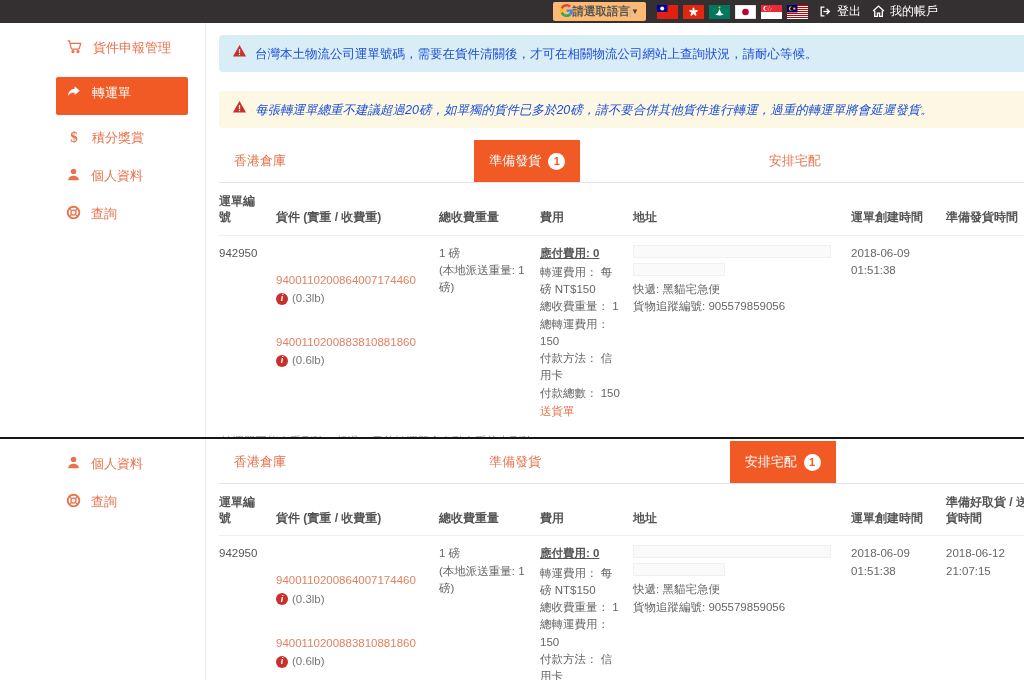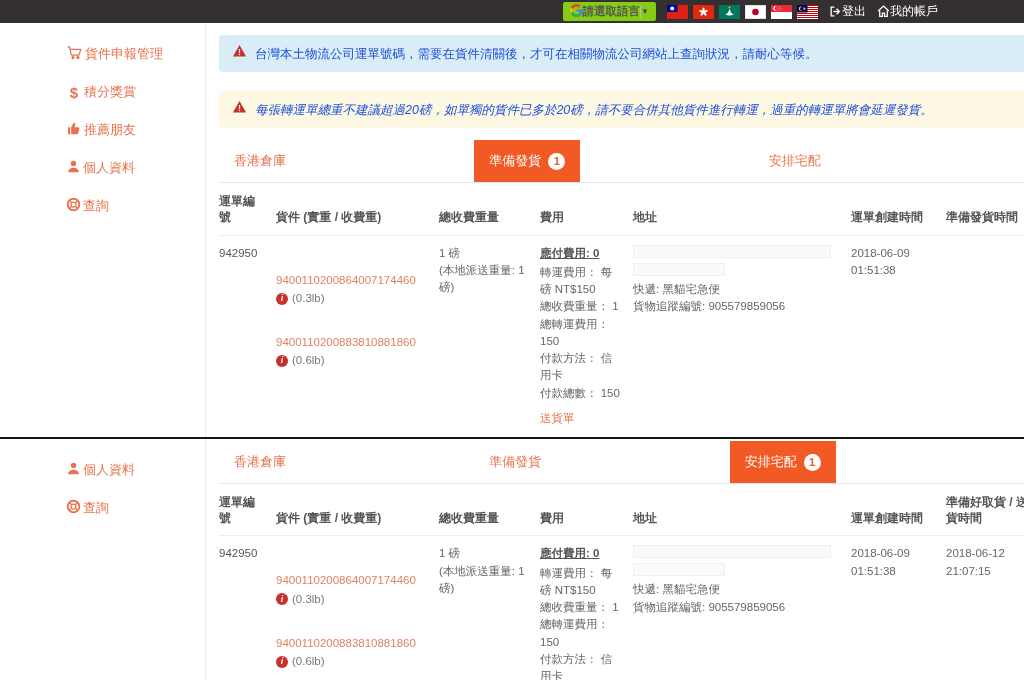--- a/index.html
+++ b/index.html
@@ -8,43 +8,43 @@
     width:1024px; height:680px; overflow:hidden; background:#fff;
     font-family:"Liberation Sans","DejaVu Sans",sans-serif;
     font-size:12px; color:#666;
   }
   
   .topbar {
     height:23px; background:#343031; display:flex; align-items:center;
     justify-content:flex-end; gap:11px; padding-right:86px; color:#fff;
   }
   .gt-widget {
-    background:#84cc16; border-radius:2px; height:19px; display:flex;
+    background:#fdba74; border-radius:2px; height:19px; display:flex;
     align-items:center; padding:0 7px; color:#555; cursor:pointer;
     font-size:11.5px; font-weight:bold;
   }
   .gt-widget .sep { width:1px; height:12px; background:#bbb; }
   .gt-widget .caret { font-size:8px; color:#444; }
   .flags { display:flex; gap:5px; align-items:center; }
   .flag { width:21px; height:14px; display:inline-block; cursor:pointer; }
   .flag svg { display:block; }
-  .tb-link { display:flex; align-items:center; color:#fff; font-size:12px; cursor:pointer; }
+  .tb-link { display:flex; align-items:center; gap:5px; color:#fff; font-size:12px; cursor:pointer; }
   .tb-link svg { display:block; }
 
   
   .screen { display:flex; overflow:hidden; position:relative; }
   .screen1 { height:414px; }
   .page-divider { height:2px; background:#161616; }
   .screen2 { height:241px; }
 
   
   .sidebar { width:205px; flex:0 0 205px; padding:16px 0 0 66px; }
   .side-item {
-    display:flex; align-items:flex-end; gap:2px; color:#e8724c;
-    font-size:13px; height:24px; margin-bottom:14px; cursor:pointer; white-space:nowrap;
+    display:flex; align-items:flex-start; gap:10px; color:#e8724c;
+    font-size:13px; height:24px; margin-bottom:14px; cursor:pointer; white-space:nowrap;font-family:Liberation Serif, serif;
   }
   .side-item svg { flex:0 0 auto; }
   .side-item .dollar { font-size:15px; font-weight:bold; width:16px; text-align:center; }
   .side-item.active {
     background:#f15a24; color:#fff; margin-left:-10px; width:132px;
     padding:7px 0 7px 10px; height:38px; border-radius:2px;
   }
 
   
   .content { flex:1; border-left:1px solid #ececec; padding:12px 9px 0 13px; }
@@ -85,21 +85,21 @@
   .order-no { color:#555; }
   .trk { color:#df8260; cursor:pointer; word-break:break-all;margin-top:27px; }
   .pkg-w { display:flex; align-items:center; gap:4px; color:#777; margin:1px 0 2px 0; }
   .info-i {
     width:12px; height:12px; border-radius:50%; background:#c9302c; color:#fff;
     font-size:9px; font-weight:bold; font-style:italic; display:inline-flex;
     align-items:center; justify-content:center; flex:0 0 auto;
   }
   .fee-due { color:#555; font-weight:bold; text-decoration:underline; cursor:pointer; display:inline-block; margin-bottom:2px; }
   .fee-line { color:#666; }
-  .fee-link { color:#e8724c; cursor:pointer; margin-top:8px;font-family:Liberation Serif, serif; }
+  .fee-link { color:#e8724c; cursor:pointer; margin-top:1px;font-family:Liberation Serif, serif; }
   .redact { background:#fafafa; border:1px solid #f0f0f0; height:13px; margin-bottom:5px; }
   .redact.r1 { width:198px; }
   .redact.r2 { width:92px; }
   .addr-line { color:#666; }
   .footnote { color:#999; font-size:11.5px; margin:14px 0 0 2px; }
 </style>
 </head>
 <body>
 
 <div class="topbar">
@@ -206,29 +206,29 @@
 <div class="screen screen1">
   <div class="sidebar">
     <div class="side-item">
       <span><svg width="17" height="15" viewBox="0 0 24 24" fill="none" stroke="currentColor" stroke-width="2">
             <path d="M1 3h3l2.6 11.6a2 2 0 0 0 2 1.6h9.2a2 2 0 0 0 2-1.6L22 7H6"></path>
             <circle cx="9.5" cy="20" r="1.6" fill="currentColor"></circle>
             <circle cx="17.5" cy="20" r="1.6" fill="currentColor"></circle>
           </svg></span>
       <span>貨件申報管理</span>
     </div>
+    <div class="side-item active">
+      <span><svg width="16" height="14" viewBox="0 0 24 24">
+            <path d="M13 4l9 7.5-9 7.5v-4.6C6.5 14.4 3.8 16.6 2 20.5c0-7.5 4.3-11.6 11-12.4V4z" fill="currentColor"></path>
+          </svg></span>
+      <span>轉運單</span>
+    </div>
     <div class="side-item">
       <span class="dollar">$</span>
       <span>積分獎賞</span>
-    </div>
-    <div class="side-item">
-      <span><svg width="16" height="15" viewBox="0 0 24 24">
-            <path d="M2.5 10h3.4v11H2.5zM7.5 21h9a2.2 2.2 0 0 0 2.1-1.6l2-6.6A2.1 2.1 0 0 0 18.6 10H13l1.1-4.6A1.8 1.8 0 0 0 10.8 4L7.5 10z" fill="currentColor"></path>
-          </svg></span>
-      <span>推薦朋友</span>
     </div>
     <div class="side-item">
       <span><svg width="15" height="15" viewBox="0 0 24 24">
             <circle cx="12" cy="7" r="4.3" fill="currentColor"></circle>
             <path d="M3.5 21c0-4.6 3.8-7.2 8.5-7.2s8.5 2.6 8.5 7.2z" fill="currentColor"></path>
           </svg></span>
       <span>個人資料</span>
     </div>
     <div class="side-item">
       <span><svg width="15" height="15" viewBox="0 0 24 24" fill="none" stroke="currentColor">

